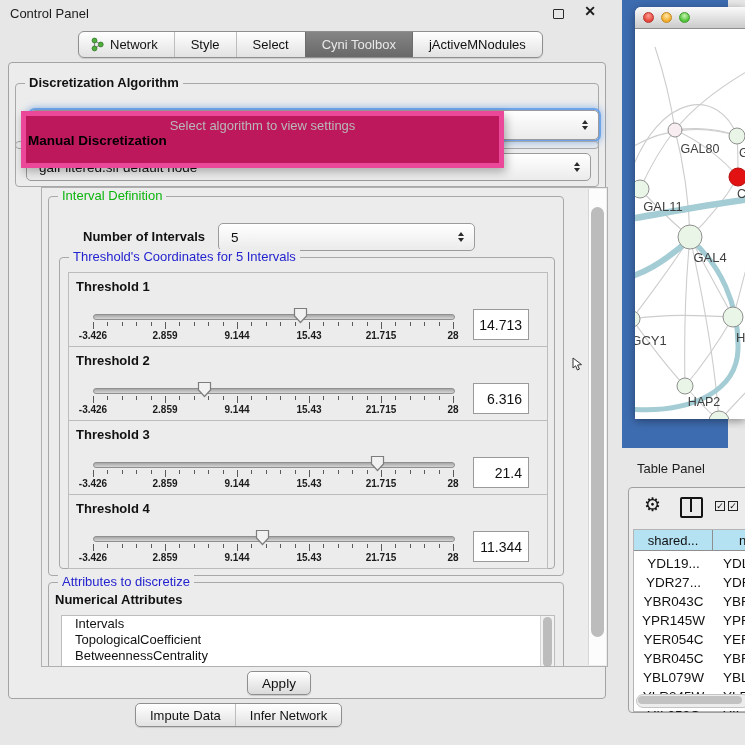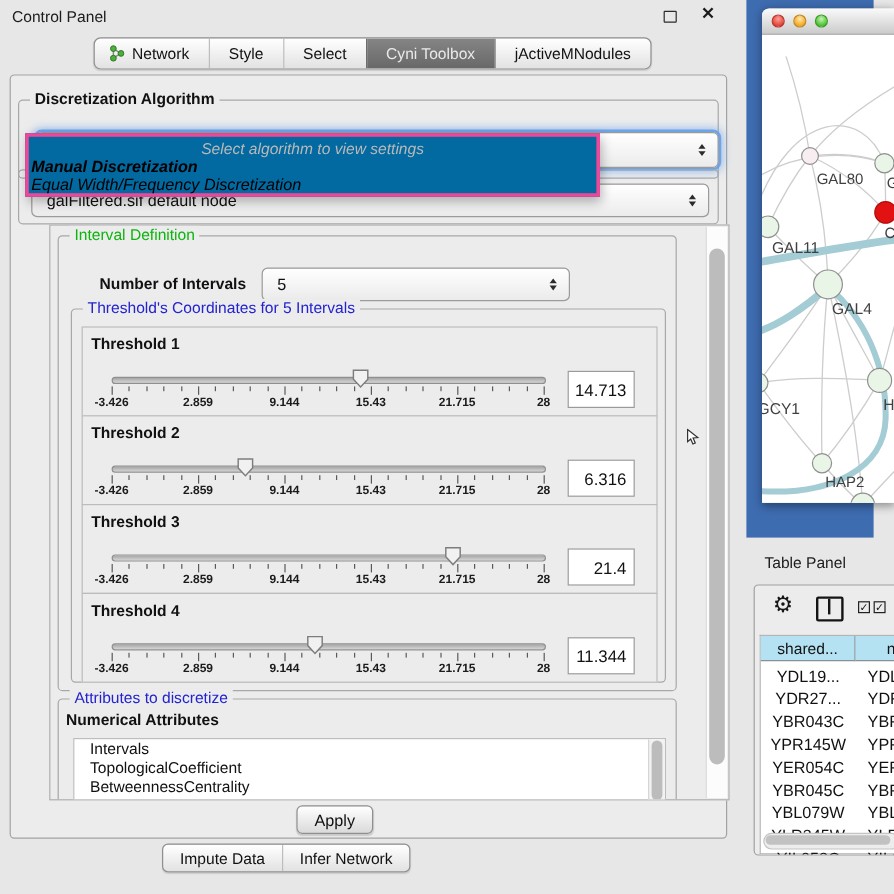--- a/index.html
+++ b/index.html
@@ -34,22 +34,22 @@
   
   .combo{position:absolute;background:linear-gradient(#ffffff,#ebebeb);border:1px solid #9b9b9b;
          border-radius:5px;display:flex;align-items:center;font-size:13.5px;color:#101010;}
   .combo .txt{flex:1;padding-left:12px;overflow:hidden;white-space:nowrap;}
   .stepper{width:16px;display:flex;flex-direction:column;align-items:center;gap:2px;margin-right:5px;}
   .tri-up{width:0;height:0;border-left:3.5px solid transparent;border-right:3.5px solid transparent;border-bottom:4.5px solid #2b2b2b;}
   .tri-down{width:0;height:0;border-left:3.5px solid transparent;border-right:3.5px solid transparent;border-top:4.5px solid #2b2b2b;}
   #combo-algo{left:14px;top:26px;width:567px;height:28px;
       box-shadow:0 0 0 2px rgba(96,156,233,.85),0 0 7px 3px rgba(96,156,233,.55);}
   
-  #algo-popup{position:absolute;left:5px;top:27px;width:473px;height:47px;background:#0369a1;
-      border:3px solid #ec4899;box-shadow:2px 4px 9px rgba(0,0,0,.30);z-index:60;font-style:italic;}
+  #algo-popup{position:absolute;left:5px;top:27px;width:473px;height:47px;background:#be185d;
+      border:5px solid #ec4899;box-shadow:2px 4px 9px rgba(0,0,0,.30);z-index:60;}
   #algo-popup .hint{text-align:center;color:#b9b9b9;font-size:13px;margin-top:2px;line-height:15px;}
   #algo-popup .opt{font-size:13.5px;line-height:15px;padding-left:2px;color:#000;}
   #algo-popup .opt.b{font-weight:bold;}
   
   #scroll-area{position:absolute;left:32px;top:124px;width:565px;height:478px;border:1px solid #b0b0b0;
       background:#ececec;overflow:hidden;}
   .vsb{position:absolute;background:#fbfbfb;border-left:1px solid #d6d6d6;}
   .vsb-t{position:absolute;left:2px;right:2px;background:#bcbcbc;border-radius:7px;}
   
   .th-row{position:absolute;left:8px;width:478px;height:73px;border:1px solid #bcbcbc;background:#ececec;}
@@ -146,21 +146,20 @@
         <div class="txt"></div>
         <div class="stepper">
             <div class="tri-up"></div>
             <div class="tri-down"></div>
           </div>
       </div>
 
       <div id="algo-popup">
         <div class="hint">Select algorithm to view settings</div>
         <div class="opt b">Manual Discretization</div>
-        <div class="opt">Equal Width/Frequency Discretization</div>
       </div>
     </div>
 
     <div class="grp" style="left:6px;top:78px;width:582px;height:44px;">
       <div class="legend">Table Data</div>
       <div class="combo" style="left:10px;top:11px;width:563px;height:26px;">
         <div class="txt">galFiltered.sif default node</div>
         <div class="stepper">
             <div class="tri-up"></div>
             <div class="tri-down"></div>

